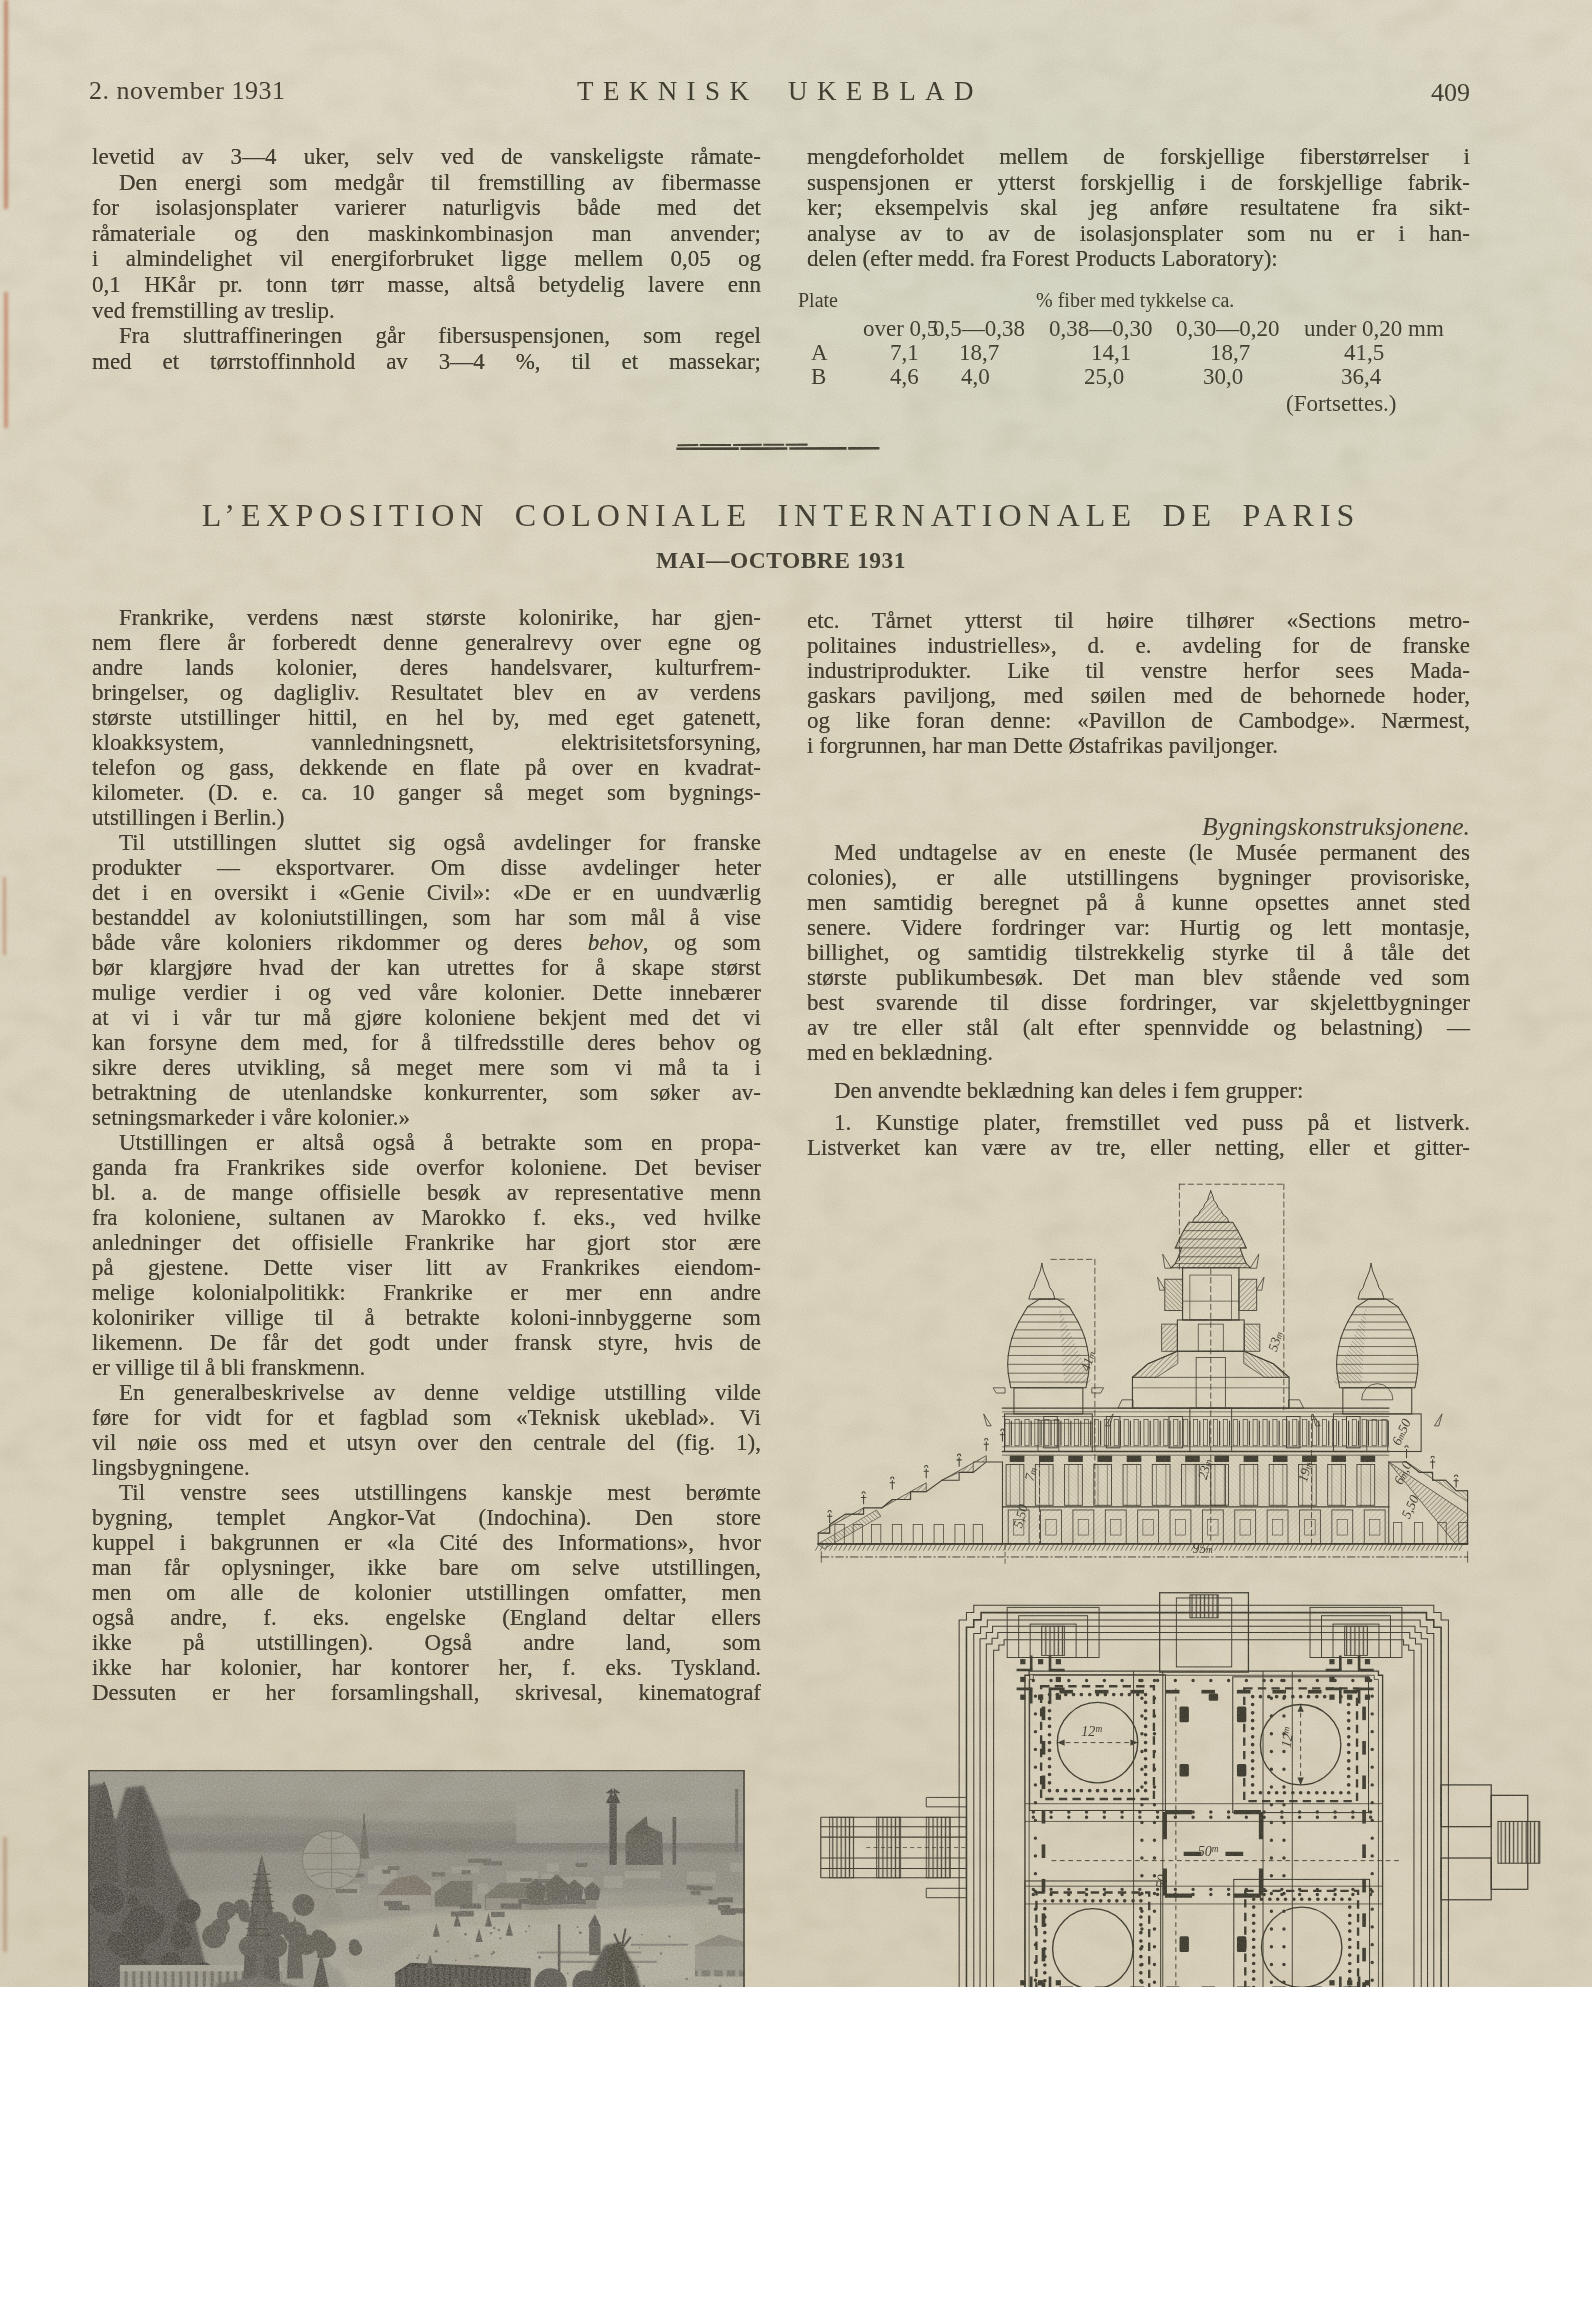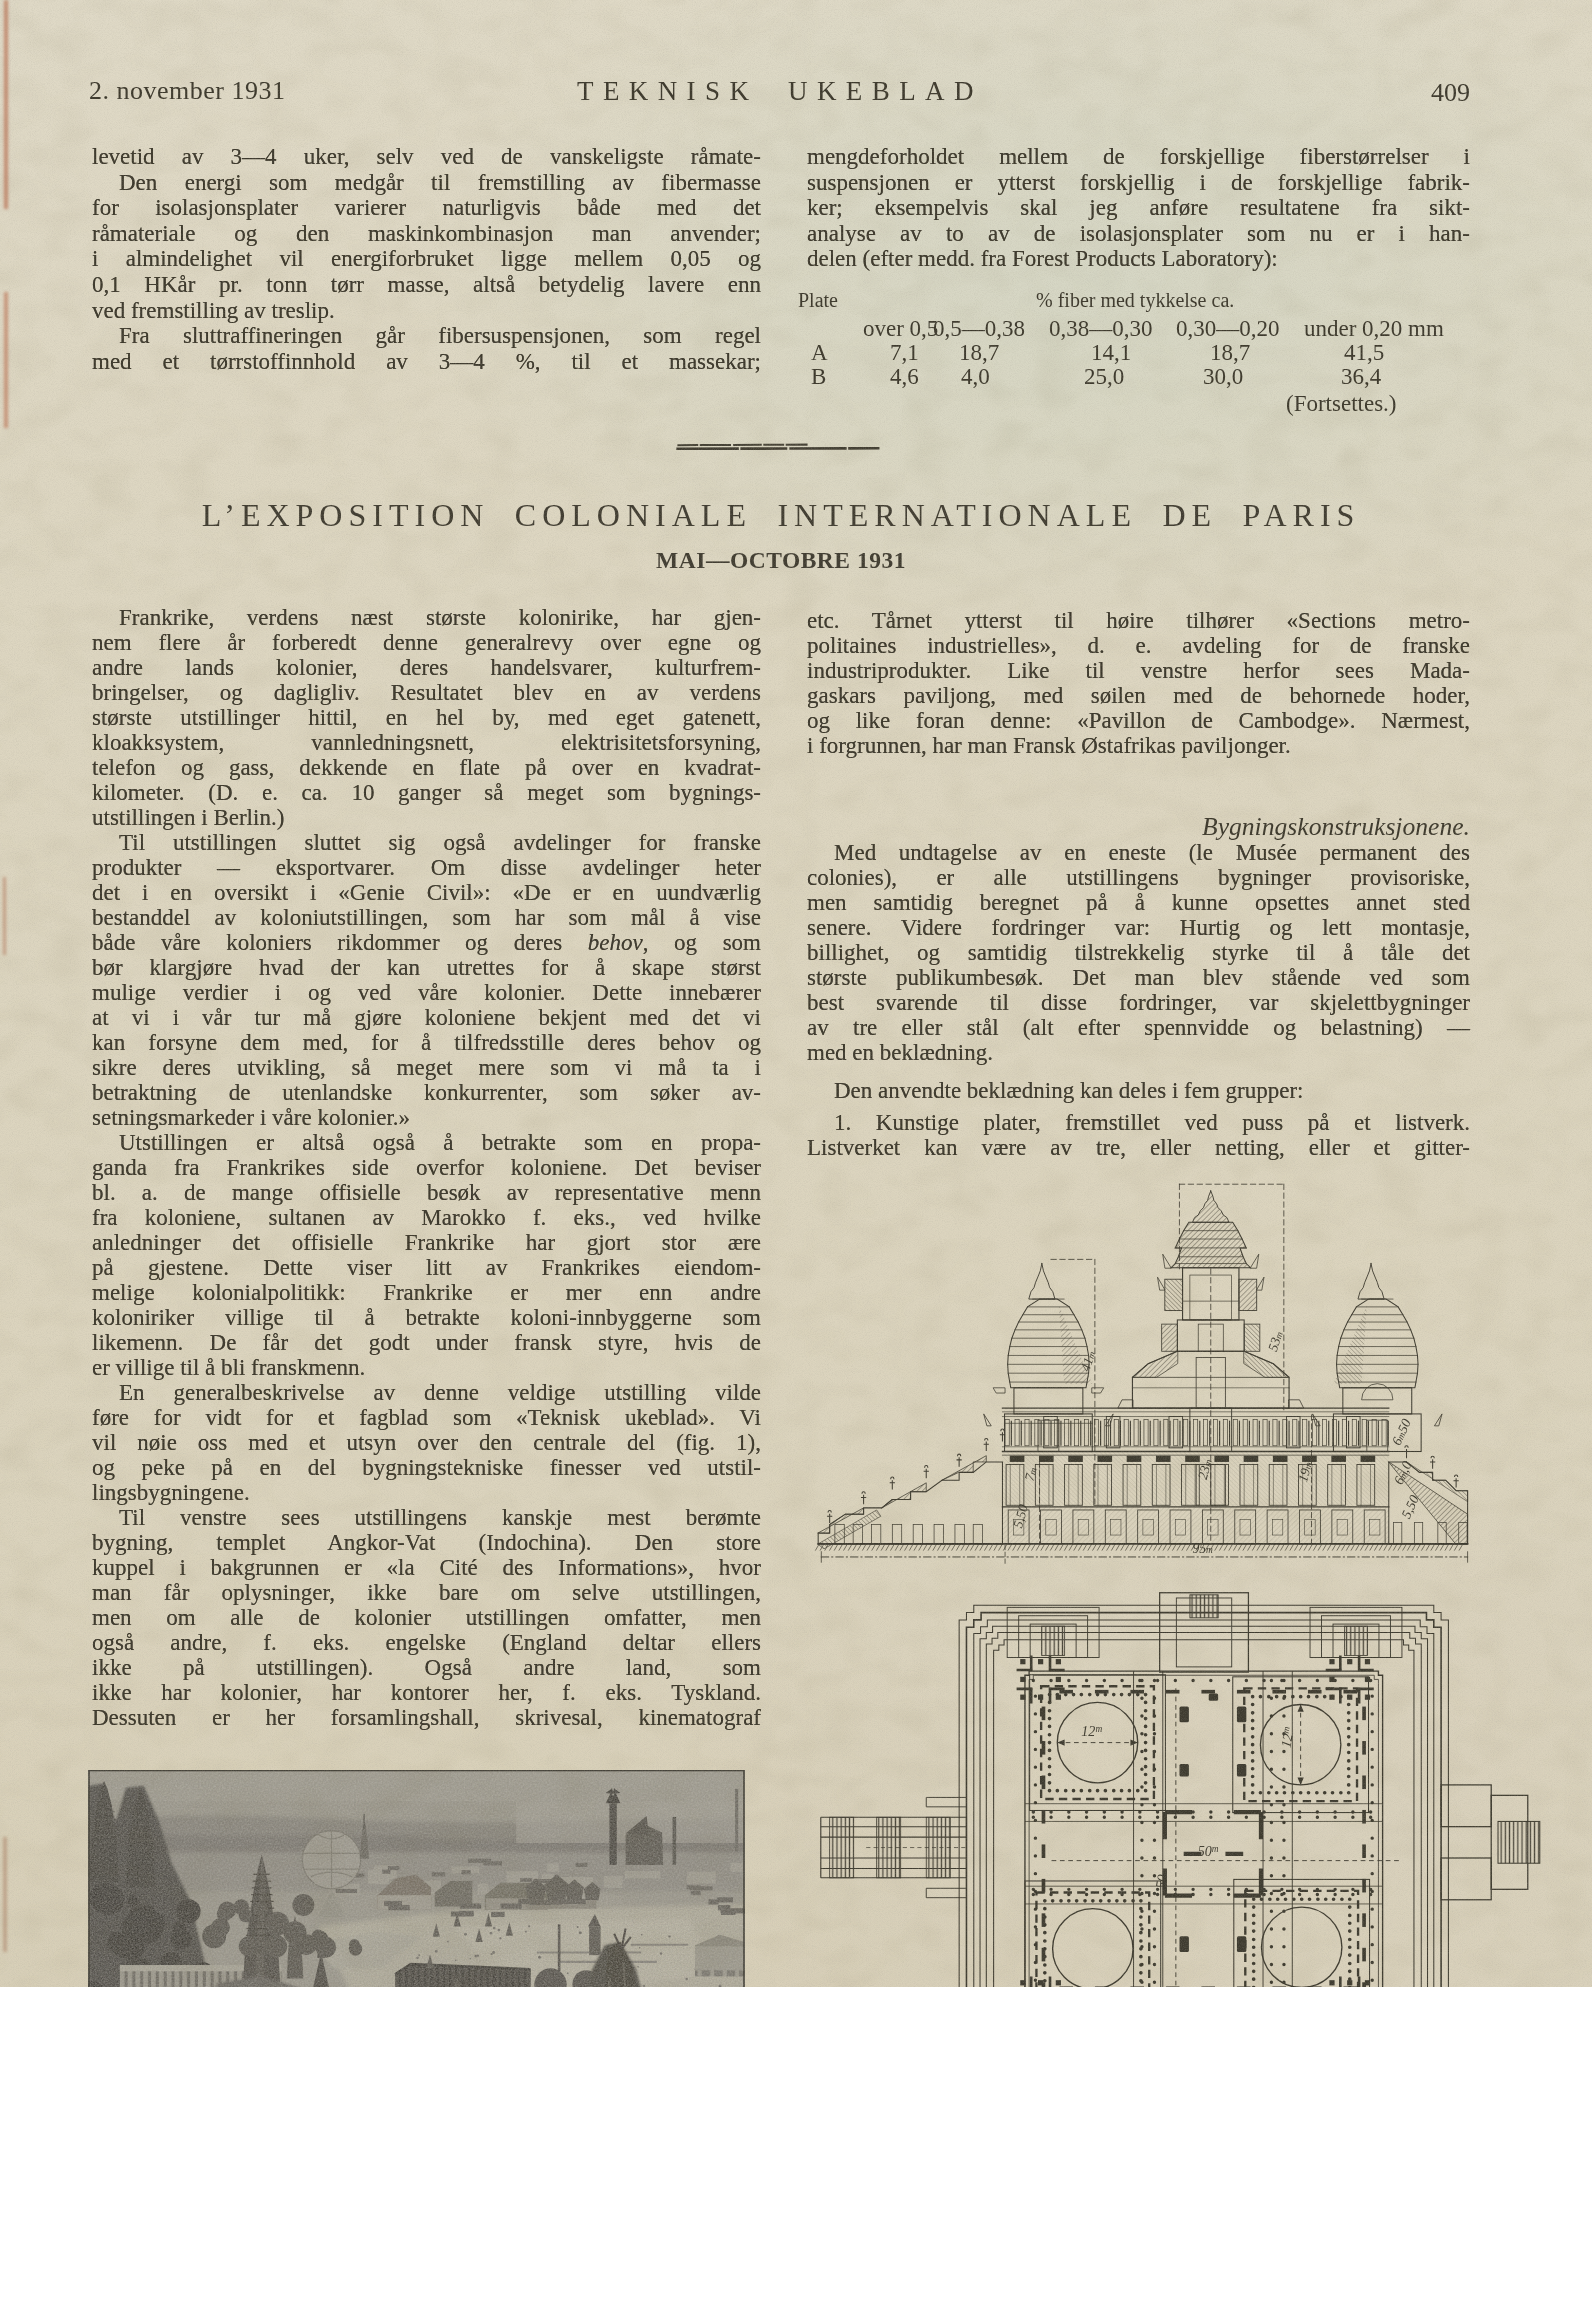--- a/index.html
+++ b/index.html
@@ -94,39 +94,38 @@
 <div class="lj">fra koloniene, sultanen av Marokko f. eks., ved hvilke</div>
 <div class="lj">anledninger det offisielle Frankrike har gjort stor ære</div>
 <div class="lj">på gjestene.  Dette viser litt av Frankrikes eiendom-</div>
 <div class="lj">melige kolonialpolitikk:   Frankrike er mer enn andre</div>
 <div class="lj">koloniriker villige til å betrakte koloni-innbyggerne som</div>
 <div class="lj">likemenn.  De får det godt under fransk styre, hvis de</div>
 <div class="ll">er villige til å bli franskmenn.</div>
 <div class="lj li">En generalbeskrivelse av denne veldige utstilling vilde</div>
 <div class="lj">føre for vidt for et fagblad som «Teknisk ukeblad».  Vi</div>
 <div class="lj">vil nøie oss med et utsyn over den centrale del (fig. 1),</div>
-<div class="lj">og peke på en del bygningstekniske finesser ved utstil-</div>
 <div class="ll">lingsbygningene.</div>
 <div class="lj li">Til venstre sees utstillingens kanskje mest berømte</div>
 <div class="lj">bygning, templet Angkor-Vat (Indochina).  Den store</div>
 <div class="lj">kuppel i bakgrunnen er «la Cité des Informations», hvor</div>
 <div class="lj">man får oplysninger, ikke bare om selve utstillingen,</div>
 <div class="lj">men om alle de kolonier utstillingen omfatter, men</div>
 <div class="lj">også andre, f. eks. engelske (England deltar ellers</div>
 <div class="lj">ikke på utstillingen). Også andre land, som</div>
 <div class="lj">ikke har kolonier, har kontorer her, f. eks. Tyskland.</div>
 <div class="lj">Dessuten er her forsamlingshall, skrivesal, kinematograf</div>
 </div>
 <div class="tb" style="left:807px;top:608px;width:663px;font-size:23px;line-height:25px;">
 <div class="lj">etc.  Tårnet ytterst til høire tilhører «Sections metro-</div>
 <div class="lj">politaines industrielles», d. e. avdeling for de franske</div>
 <div class="lj">industriprodukter.  Like til venstre herfor sees Mada-</div>
 <div class="lj">gaskars paviljong, med søilen med de behornede hoder,</div>
 <div class="lj">og like foran denne: «Pavillon de Cambodge».  Nærmest,</div>
-<div class="ll">i forgrunnen, har man Fransk Østafrikas paviljonger.</div>
+<div class="ll">i forgrunnen, har man Dette Østafrikas paviljonger.</div>
 </div>
 <div class="abs" style="left:807px;top:812px;width:663px;text-align:right;font-style:italic;font-size:25.6px;">Bygningskonstruksjonene.</div>
 <div class="tb" style="left:807px;top:840px;width:663px;font-size:23px;line-height:25px;">
 <div class="lj li">Med undtagelse av en eneste (le Musée permanent des</div>
 <div class="lj">colonies), er alle utstillingens bygninger provisoriske,</div>
 <div class="lj">men samtidig beregnet på å kunne opsettes annet sted</div>
 <div class="lj">senere.  Videre fordringer var:  Hurtig og lett montasje,</div>
 <div class="lj">billighet, og samtidig tilstrekkelig styrke til å tåle det</div>
 <div class="lj">største publikumbesøk.  Det man blev stående ved som</div>
 <div class="lj">best svarende til disse fordringer, var skjelettbygninger</div>

